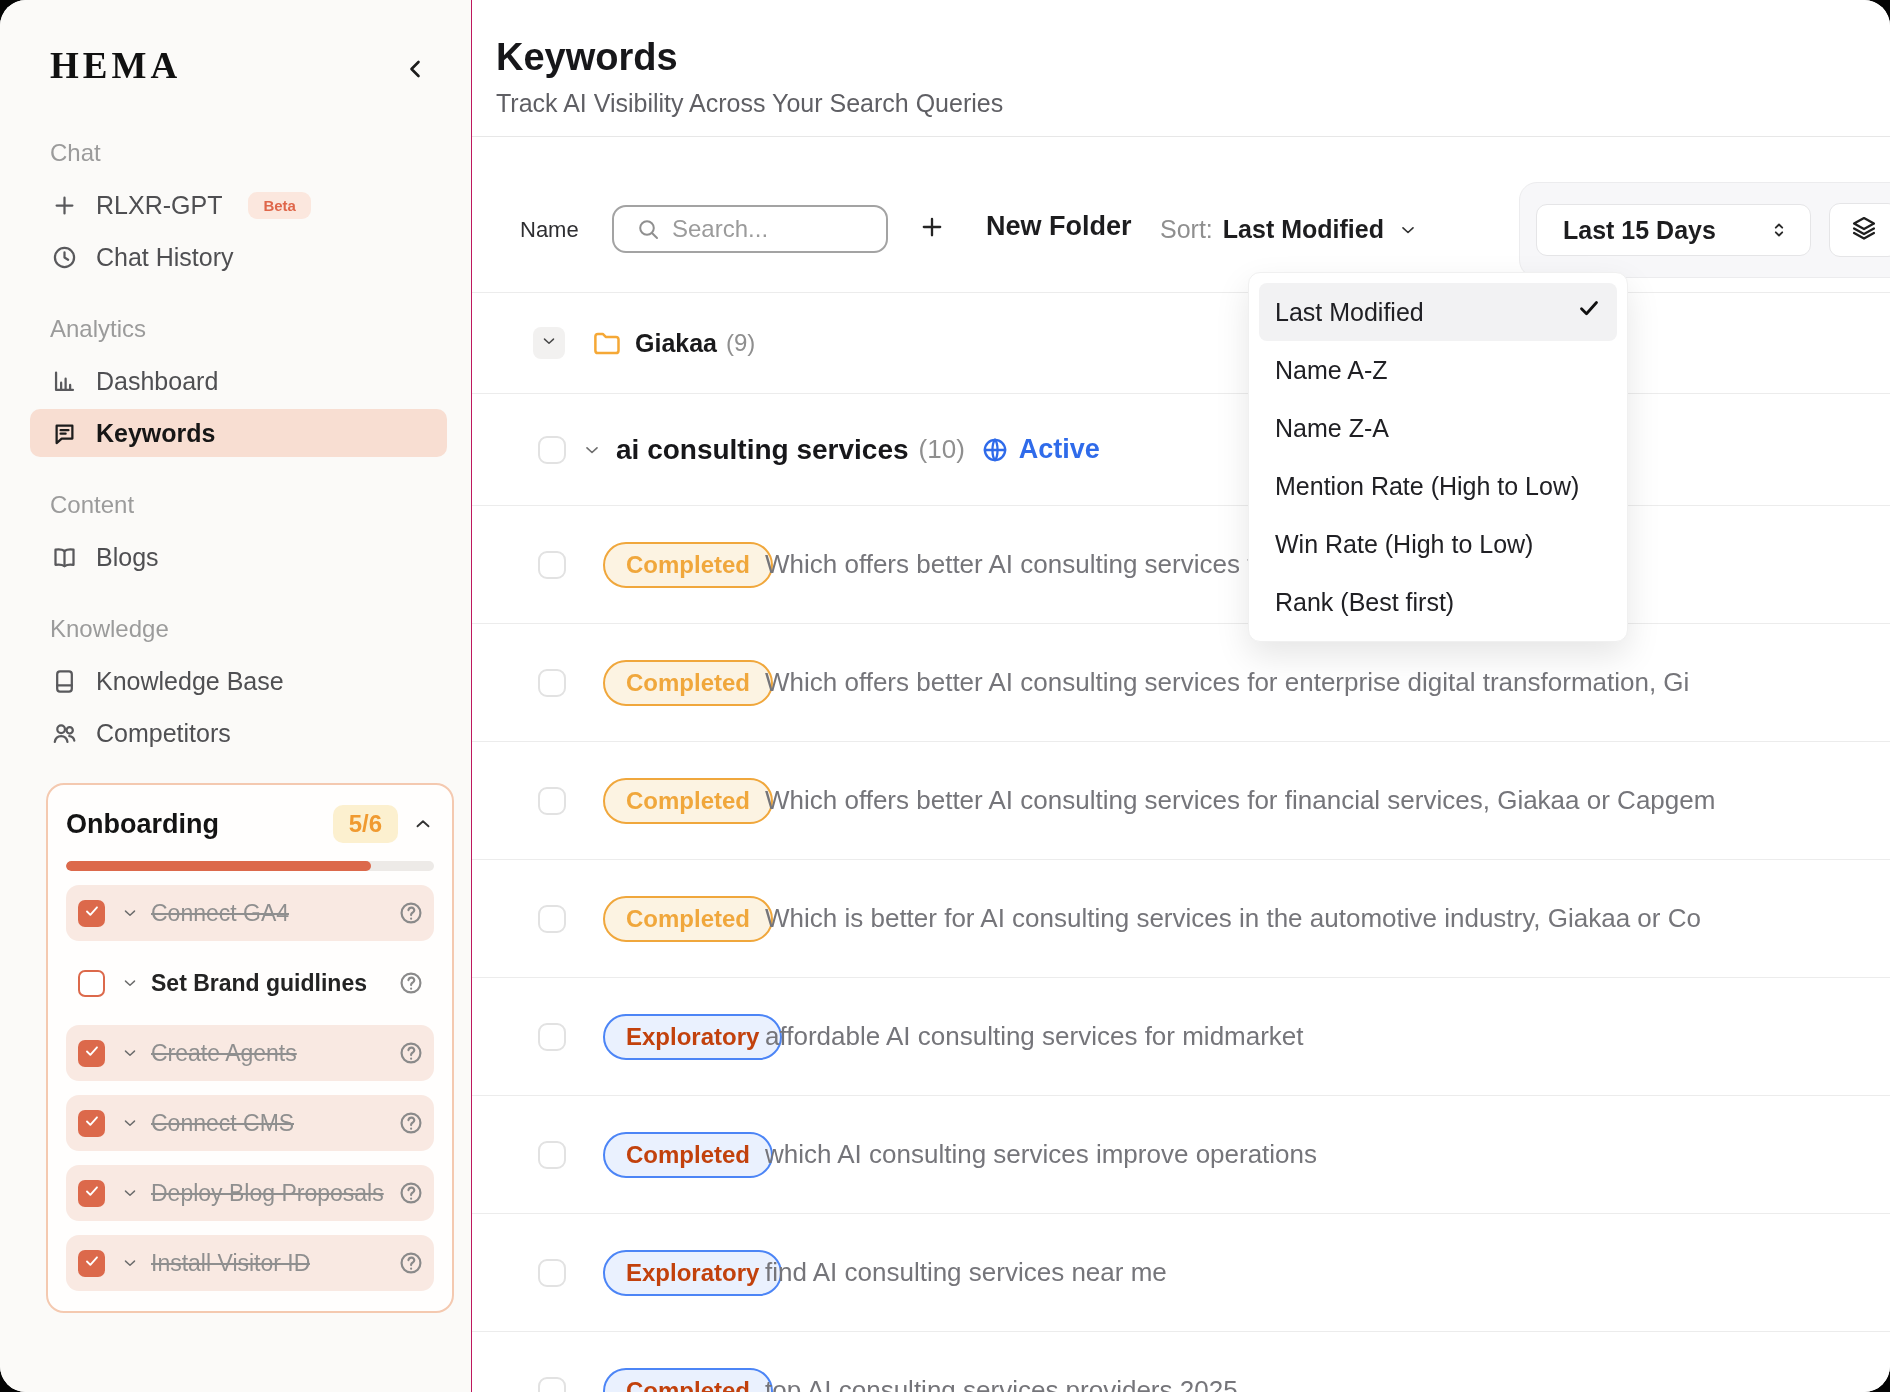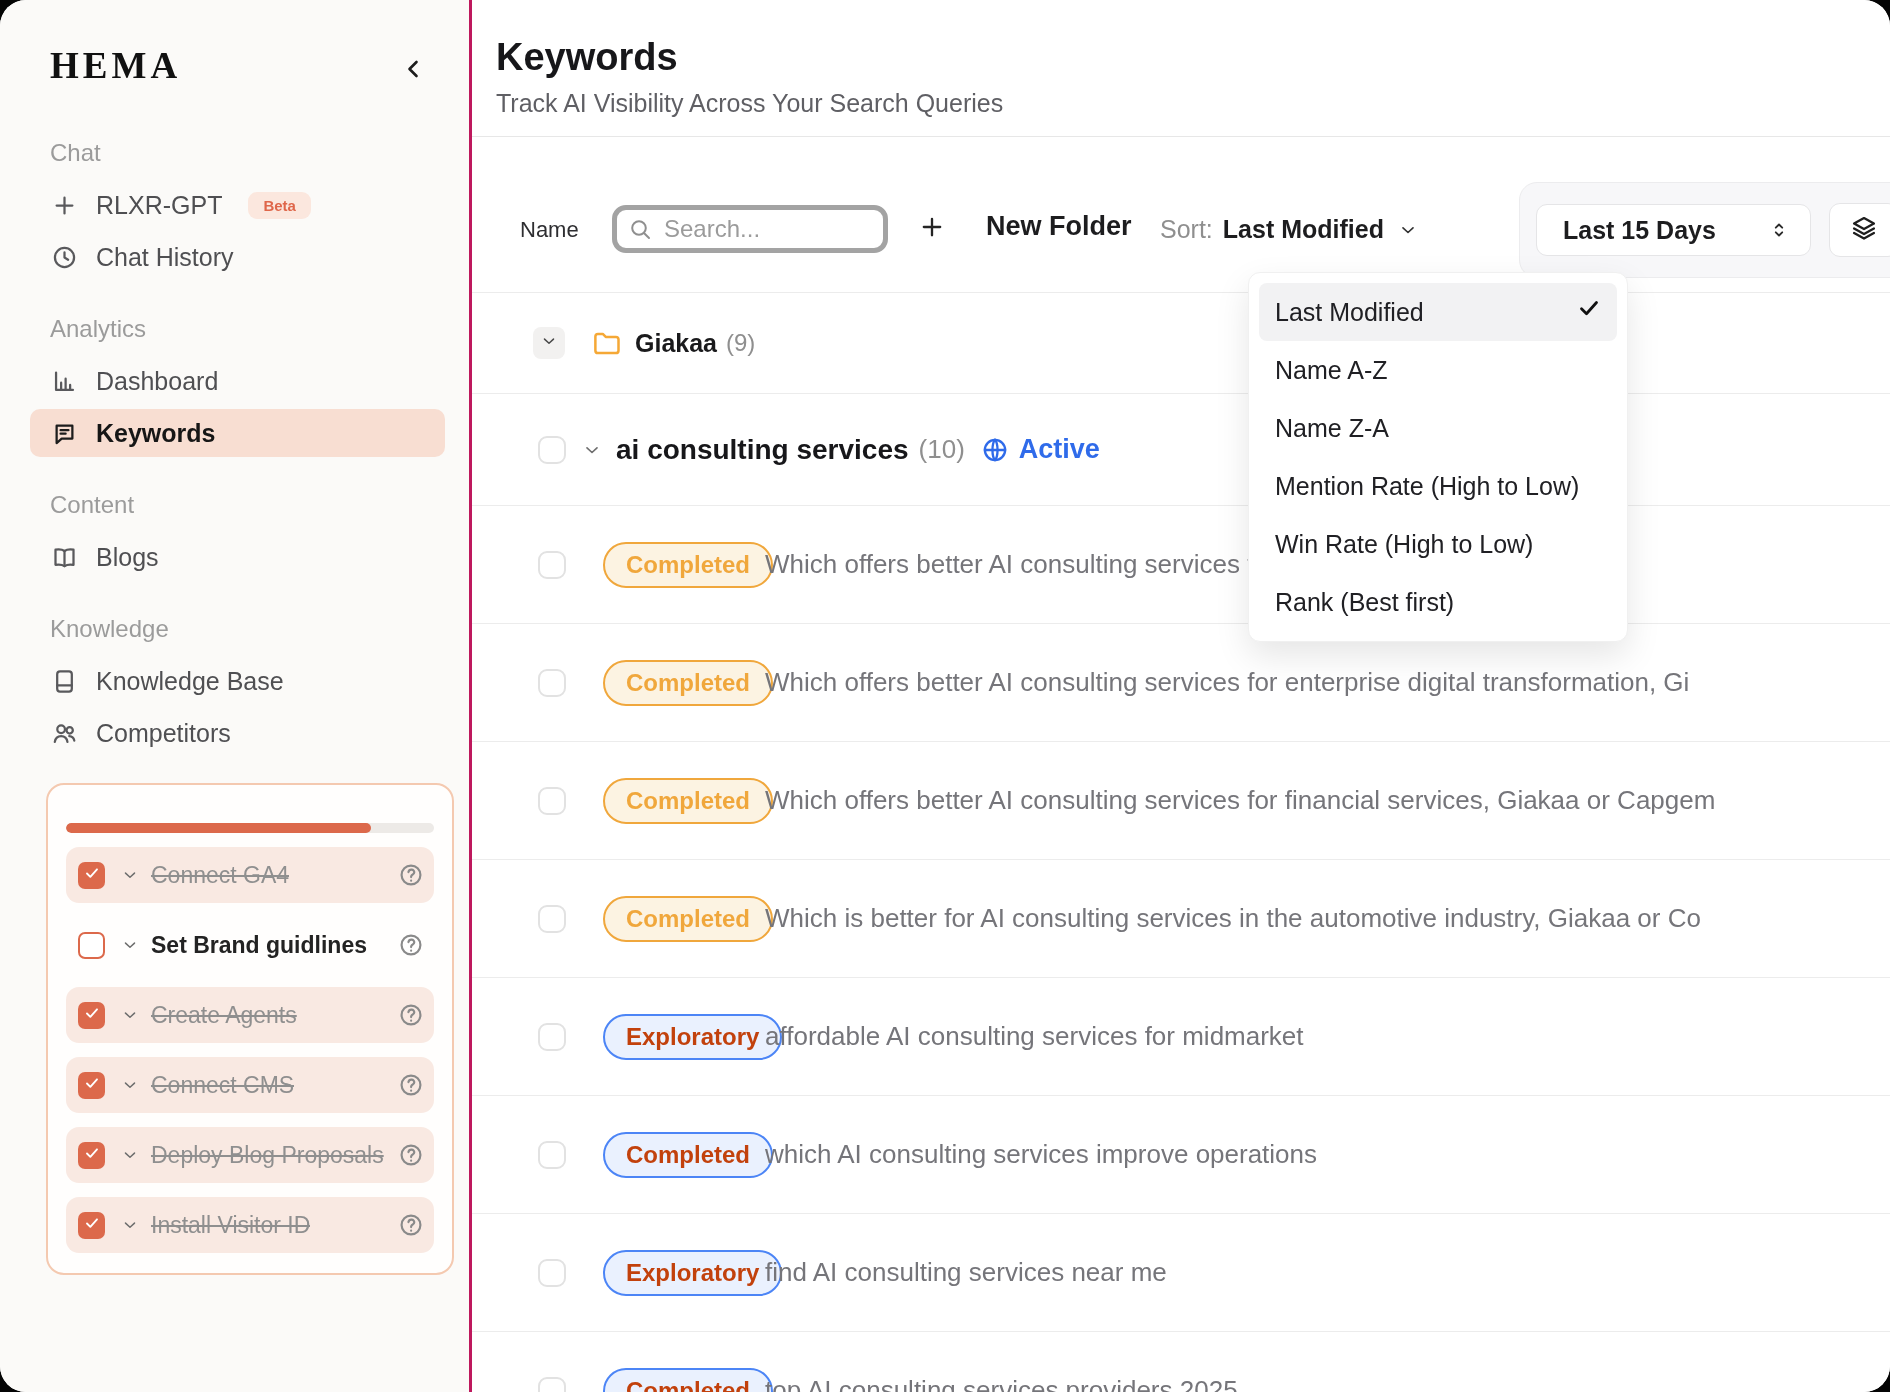--- a/index.html
+++ b/index.html
@@ -1,20 +1,20 @@
 <!DOCTYPE html>
 <html><head>
 <meta charset="utf-8">
 <style>
   html,body{margin:0;padding:0;background:#000;}
   .stage{position:relative;width:1890px;height:1392px;background:#050505;font-family:"Liberation Sans","DejaVu Sans",sans-serif;}
   .app{position:absolute;inset:0;border-radius:26px;overflow:hidden;background:#fff;display:flex;}
 
   
-  .sidebar{position:relative;width:472px;min-width:472px;height:100%;background:#FBFAF8;border-right:3px solid #be185d;padding:44px 24px 0 50px;box-sizing:border-box;}
+  .sidebar{position:relative;width:472px;min-width:472px;height:100%;background:#FBFAF8;border-right:1px solid #be185d;padding:44px 24px 0 50px;box-sizing:border-box;}
   .logo{font-family:"Liberation Serif","DejaVu Serif",serif;font-size:37px;font-weight:700;letter-spacing:4px;color:#111;}
   .collapse-btn{position:absolute;top:54px;right:38px;width:34px;height:34px;display:flex;align-items:center;justify-content:center;color:#1c1c1c;cursor:pointer;}
   .collapse-btn svg{width:24px;height:24px;}
   .nav{margin-top:52px;}
   .section-label{font-size:24px;color:#9B9B9B;font-weight:500;margin:34px 0 14px 0;}
   .nav-item{display:flex;align-items:center;gap:18px;height:48px;margin:4px 0 4px -20px;padding:0 10px 0 20px;border-radius:10px;color:#4F4F52;cursor:pointer;}
   .nav-item .icon{width:28px;height:28px;color:#59595c;display:flex;align-items:center;justify-content:center;}
   .nav-item .icon svg{width:27px;height:27px;}
   .nav-item .nav-label{font-size:25px;font-weight:500;}
   .nav-item.active{background:#F8DED2;color:#161616;}
@@ -47,21 +47,21 @@
   .ob-help svg{width:26px;height:26px;}
 
   
   .main{position:relative;flex:1;height:100%;background:#fff;overflow:hidden;}
   .page-header{height:137px;box-sizing:border-box;border-bottom:1px solid #E7E7E7;padding:36px 0 0 24px;}
   .page-title{font-size:38px;font-weight:700;color:#17171A;}
   .page-subtitle{margin-top:10px;font-size:25px;color:#5F5F64;}
 
   .toolbar{position:relative;height:155px;}
   .tb-name{position:absolute;left:48px;top:80px;font-size:22px;color:#2E2E31;font-weight:400;}
-  .tb-search{position:absolute;left:140px;top:68px;width:276px;height:48px;box-sizing:border-box;border:5px solid #a3a3a3;border-radius:14px;background:#fff;display:flex;align-items:center;padding:0 11px;gap:10px;}
+  .tb-search{position:absolute;left:140px;top:68px;width:276px;height:48px;box-sizing:border-box;border:2px solid #a3a3a3;border-radius:14px;background:#fff;display:flex;align-items:center;padding:0 22px;gap:10px;}
   .tb-search .icon{color:#8f8f8f;display:flex;}
   .tb-search .icon svg{width:24px;height:24px;}
   .tb-search input{border:none;outline:none;font-size:24px;color:#333;width:100%;font-family:inherit;background:transparent;}
   .tb-search input::placeholder{color:#9B9B9B;}
   .tb-newfolder{position:absolute;left:446px;top:74px;display:flex;align-items:center;gap:40px;cursor:pointer;}
   .tb-newfolder .icon{color:#242424;display:flex;}
   .tb-newfolder .icon svg{width:28px;height:28px;}
   .tb-newfolder .nf-label{font-size:27px;font-weight:600;color:#1D1D1F;}
   .tb-sort{position:absolute;left:688px;top:78px;display:flex;align-items:center;gap:10px;cursor:pointer;}
   .tb-sort .sort-prefix{font-size:25px;color:#8F8F8F;}
@@ -218,20 +218,31 @@
                   </svg>
                 </span>
                   <span class="nav-label">Competitors</span>
 
                 </div>
             </div>
           </div>
         </nav>
 
       <div class="onboarding">
+        <div class="ob-head">
+          <span class="ob-title">Onboarding</span>
+          <span class="ob-head-right">
+            <span class="ob-count">5/6</span>
+            <span class="ob-chevron">
+                <svg viewBox="0 0 24 24" fill="none" stroke="currentColor" stroke-width="2" stroke-linecap="round" stroke-linejoin="round" width="100%" height="100%">
+                  <path d="M6 9.5l6 5.5 6-5.5"></path>
+                </svg>
+              </span>
+          </span>
+        </div>
         <div class="ob-progress">
           <div class="ob-progress-fill" style="width: 83%;"></div>
         </div>
         <div>
 
         <div class="ob-item done">
               <span class="ob-check">
                 <span class="icon"><svg viewBox="0 0 24 24" fill="none" stroke="currentColor" stroke-width="2" stroke-linecap="round" stroke-linejoin="round" width="100%" height="100%">
                     <path d="M4.5 12.8l5 5L19.5 6.5" stroke-width="2.8"></path>
                   </svg></span>

